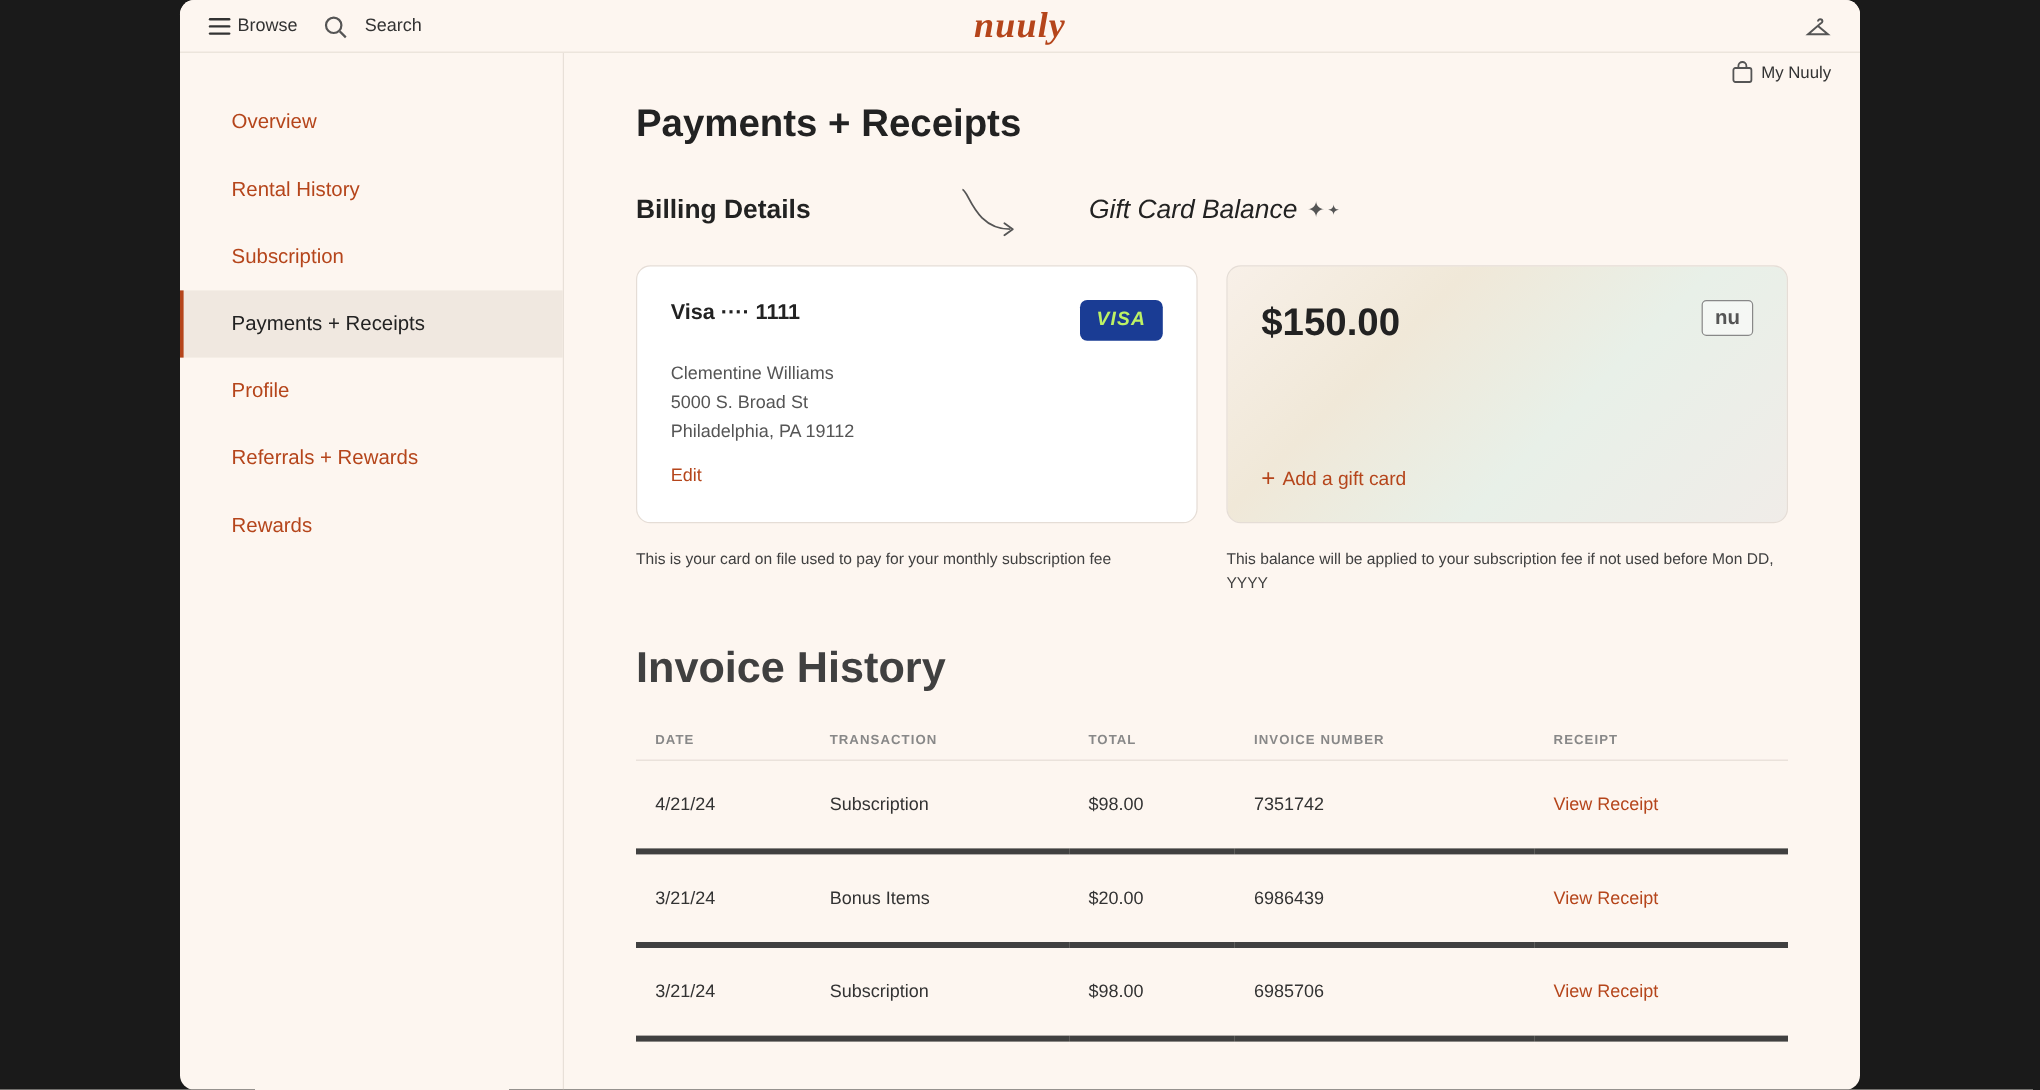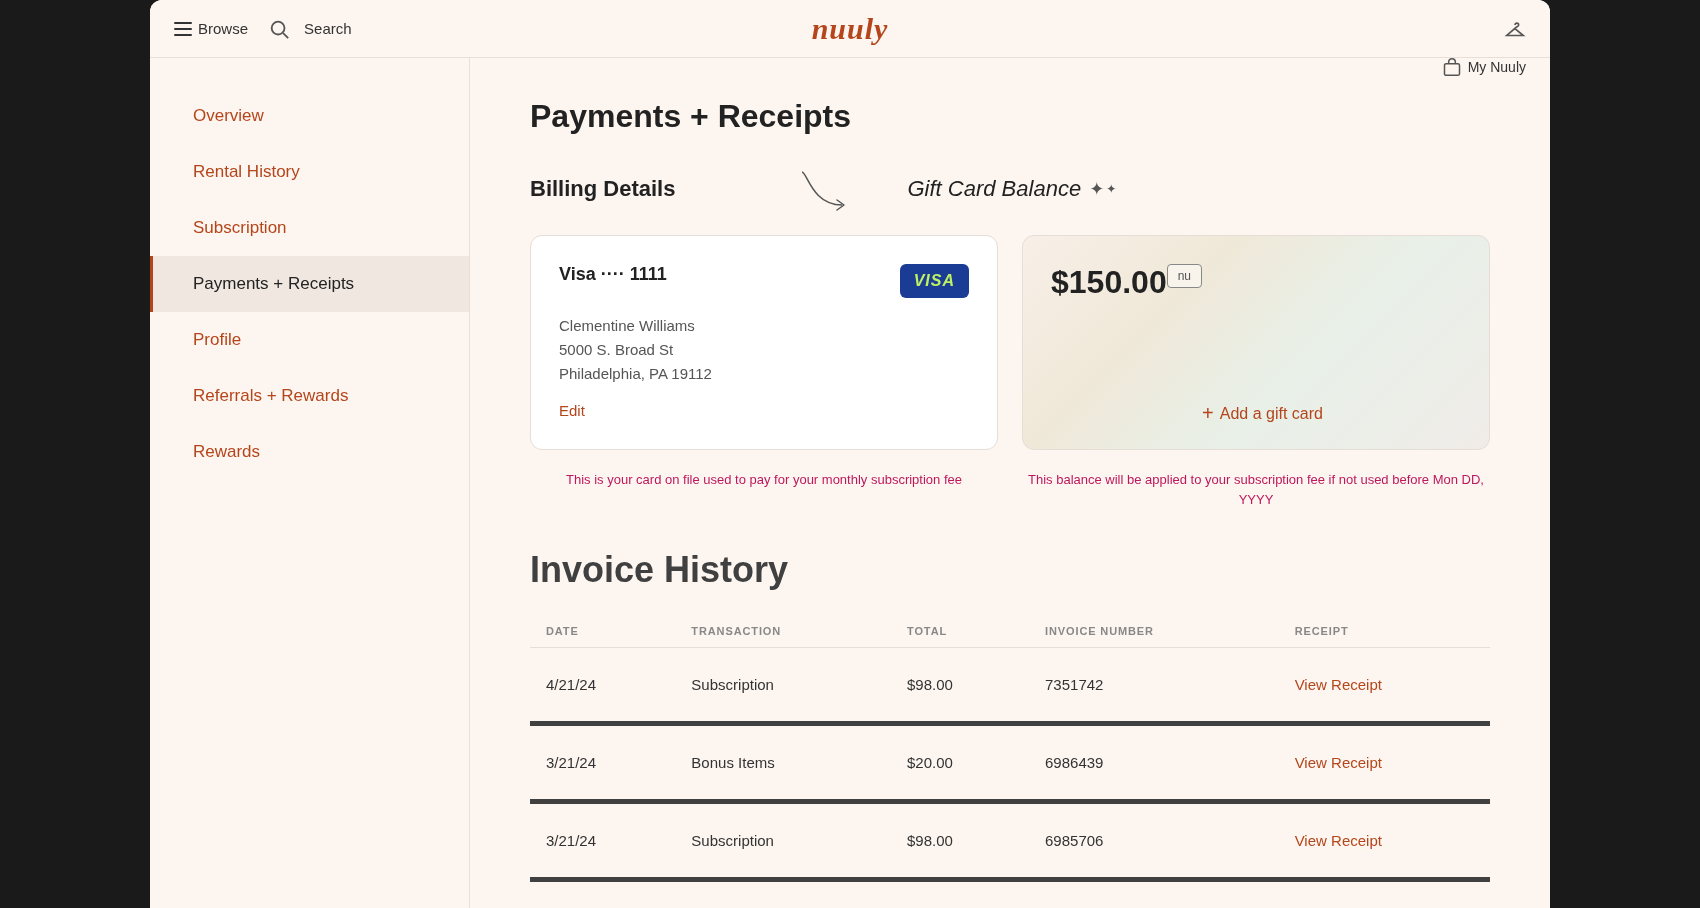--- a/index.html
+++ b/index.html
@@ -18,21 +18,21 @@
       border-radius: 12px;
       overflow: hidden;
       display: flex;
       flex-direction: column;
     }
     
     .top-nav {
       background: #fdf6f0;
       border-bottom: 1px solid #e8e0d8;
       padding: 0 24px;
-      height: 58px;
+      height: 44px;
       display: flex;
       align-items: center;
       justify-content: space-between;
       position: relative;
     }
     .nav-left {
       display: flex;
       align-items: center;
       gap: 20px;
     }
@@ -210,38 +210,39 @@
     }
     
     .gift-card-panel {
       background: linear-gradient(135deg, #f8f0e8 0%, #f0e8d8 30%, #e8f0e8 60%, #f0ece8 100%);
       border: 1px solid #e5ddd6;
       border-radius: 12px;
       padding: 28px 28px 24px;
       flex: 1;
       min-height: 200px;
       display: flex;
+      flex-direction: column;
     }
     .gift-card-top-row {
       display: flex;
       justify-content: space-between;
       align-items: flex-start;
       margin-bottom: auto;
     }
     .gift-balance {
       font-size: 32px;
       font-weight: 700;
       color: #222;
     }
     .nu-badge {
       border: 1.5px solid #888;
       border-radius: 4px;
       padding: 4px 10px;
-      font-size: 12px;
-      font-weight: 400;
+      font-size: 17px;
+      font-weight: 700;
       color: #555;
       background: rgba(255,255,255,0.5);
     }
     .add-gift-btn {
       background: none;
       border: none;
       color: #b5451b;
       font-size: 16px;
       cursor: pointer;
       display: flex;
@@ -252,23 +253,22 @@
     }
     
     .cards-helper-row {
       display: flex;
       gap: 24px;
       margin-bottom: 40px;
     }
     .card-helper-text {
       flex: 1;
       font-size: 13px;
-      color: #be185d;
+      color: #404040;
       line-height: 1.5;
-      text-align: center;
     }
     
     .invoice-title {
       font-size: 36px;
       font-weight: 600;
       color: #404040;
       margin-bottom: 24px;
     }
     .invoice-table {
       width: 100%;

